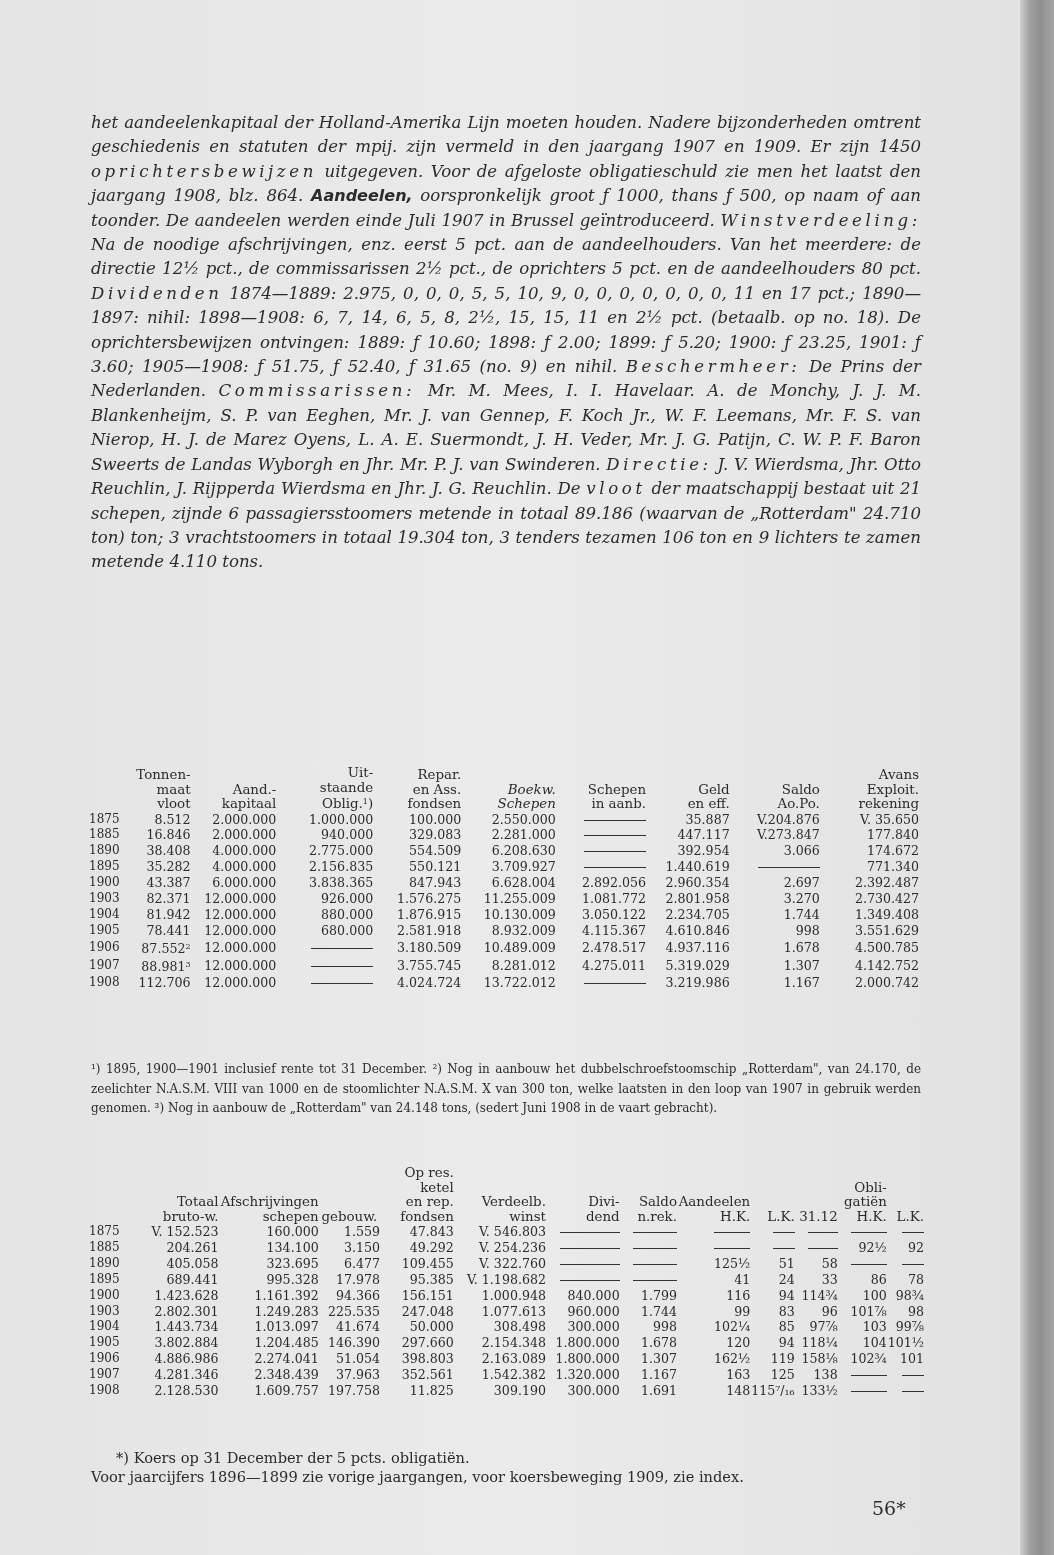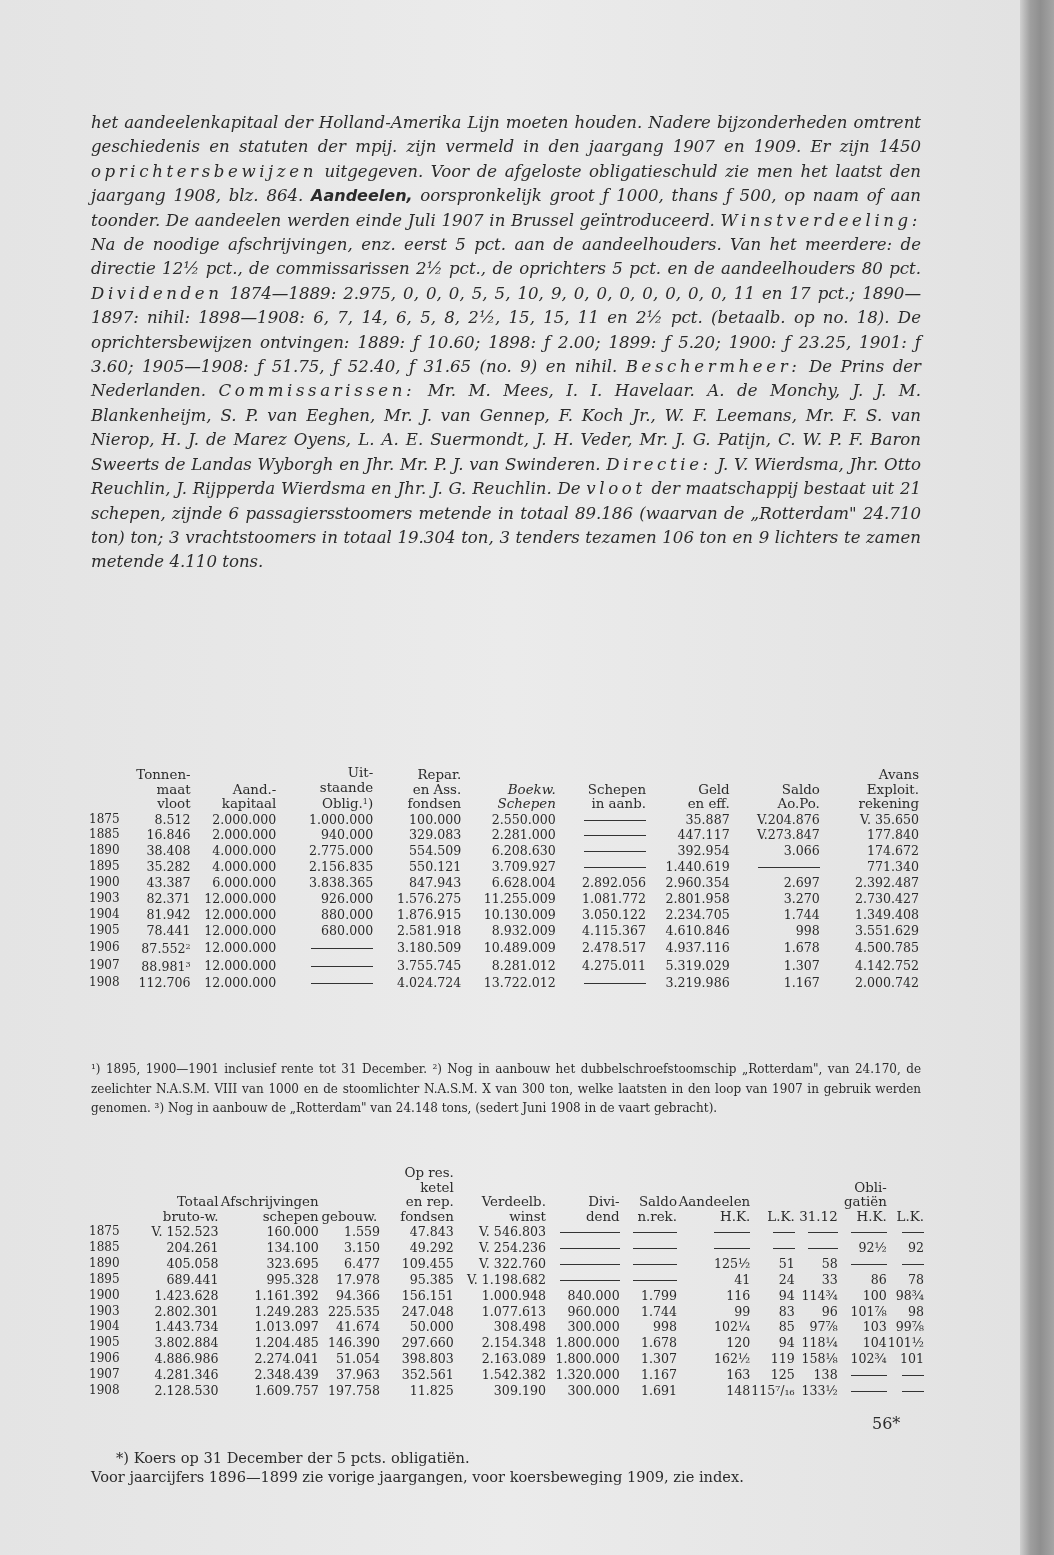--- a/index.html
+++ b/index.html
@@ -46,21 +46,21 @@
   .t1 { left: 89px; top: 766px; width: 830px; }
   .t2 { left: 89px; top: 1166px; width: 835px; }
 
   .notes {
     position: absolute; left: 91px; top: 1060px; width: 830px;
     font-size: 12px; line-height: 19.6px; text-align: justify;
   }
   .notes .last { text-align-last: left; }
   .foot1 { position: absolute; left: 116px; top: 1448px; font-size: 14.6px; line-height: 19px; }
   .foot2 { position: absolute; left: 91px; top: 1467px; width: 835px; font-size: 14.6px; line-height: 19px; }
-  .sig { position: absolute; left: 872px; top: 1414px; font-size: 16px; }
+  .sig { position: absolute; left: 872px; top: 1497px; font-size: 19px; }
 </style>
 </head>
 <body>
 
 <div class="page">
 
 
   <div class="body-text">
     <p class="last">
       <span>het aandeelenkapitaal der Holland-Amerika Lijn moeten houden. Nadere bijzonderheden omtrent geschiedenis en statuten der mpij. zijn vermeld in den jaargang 1907 en 1909. Er zijn 1450</span>

